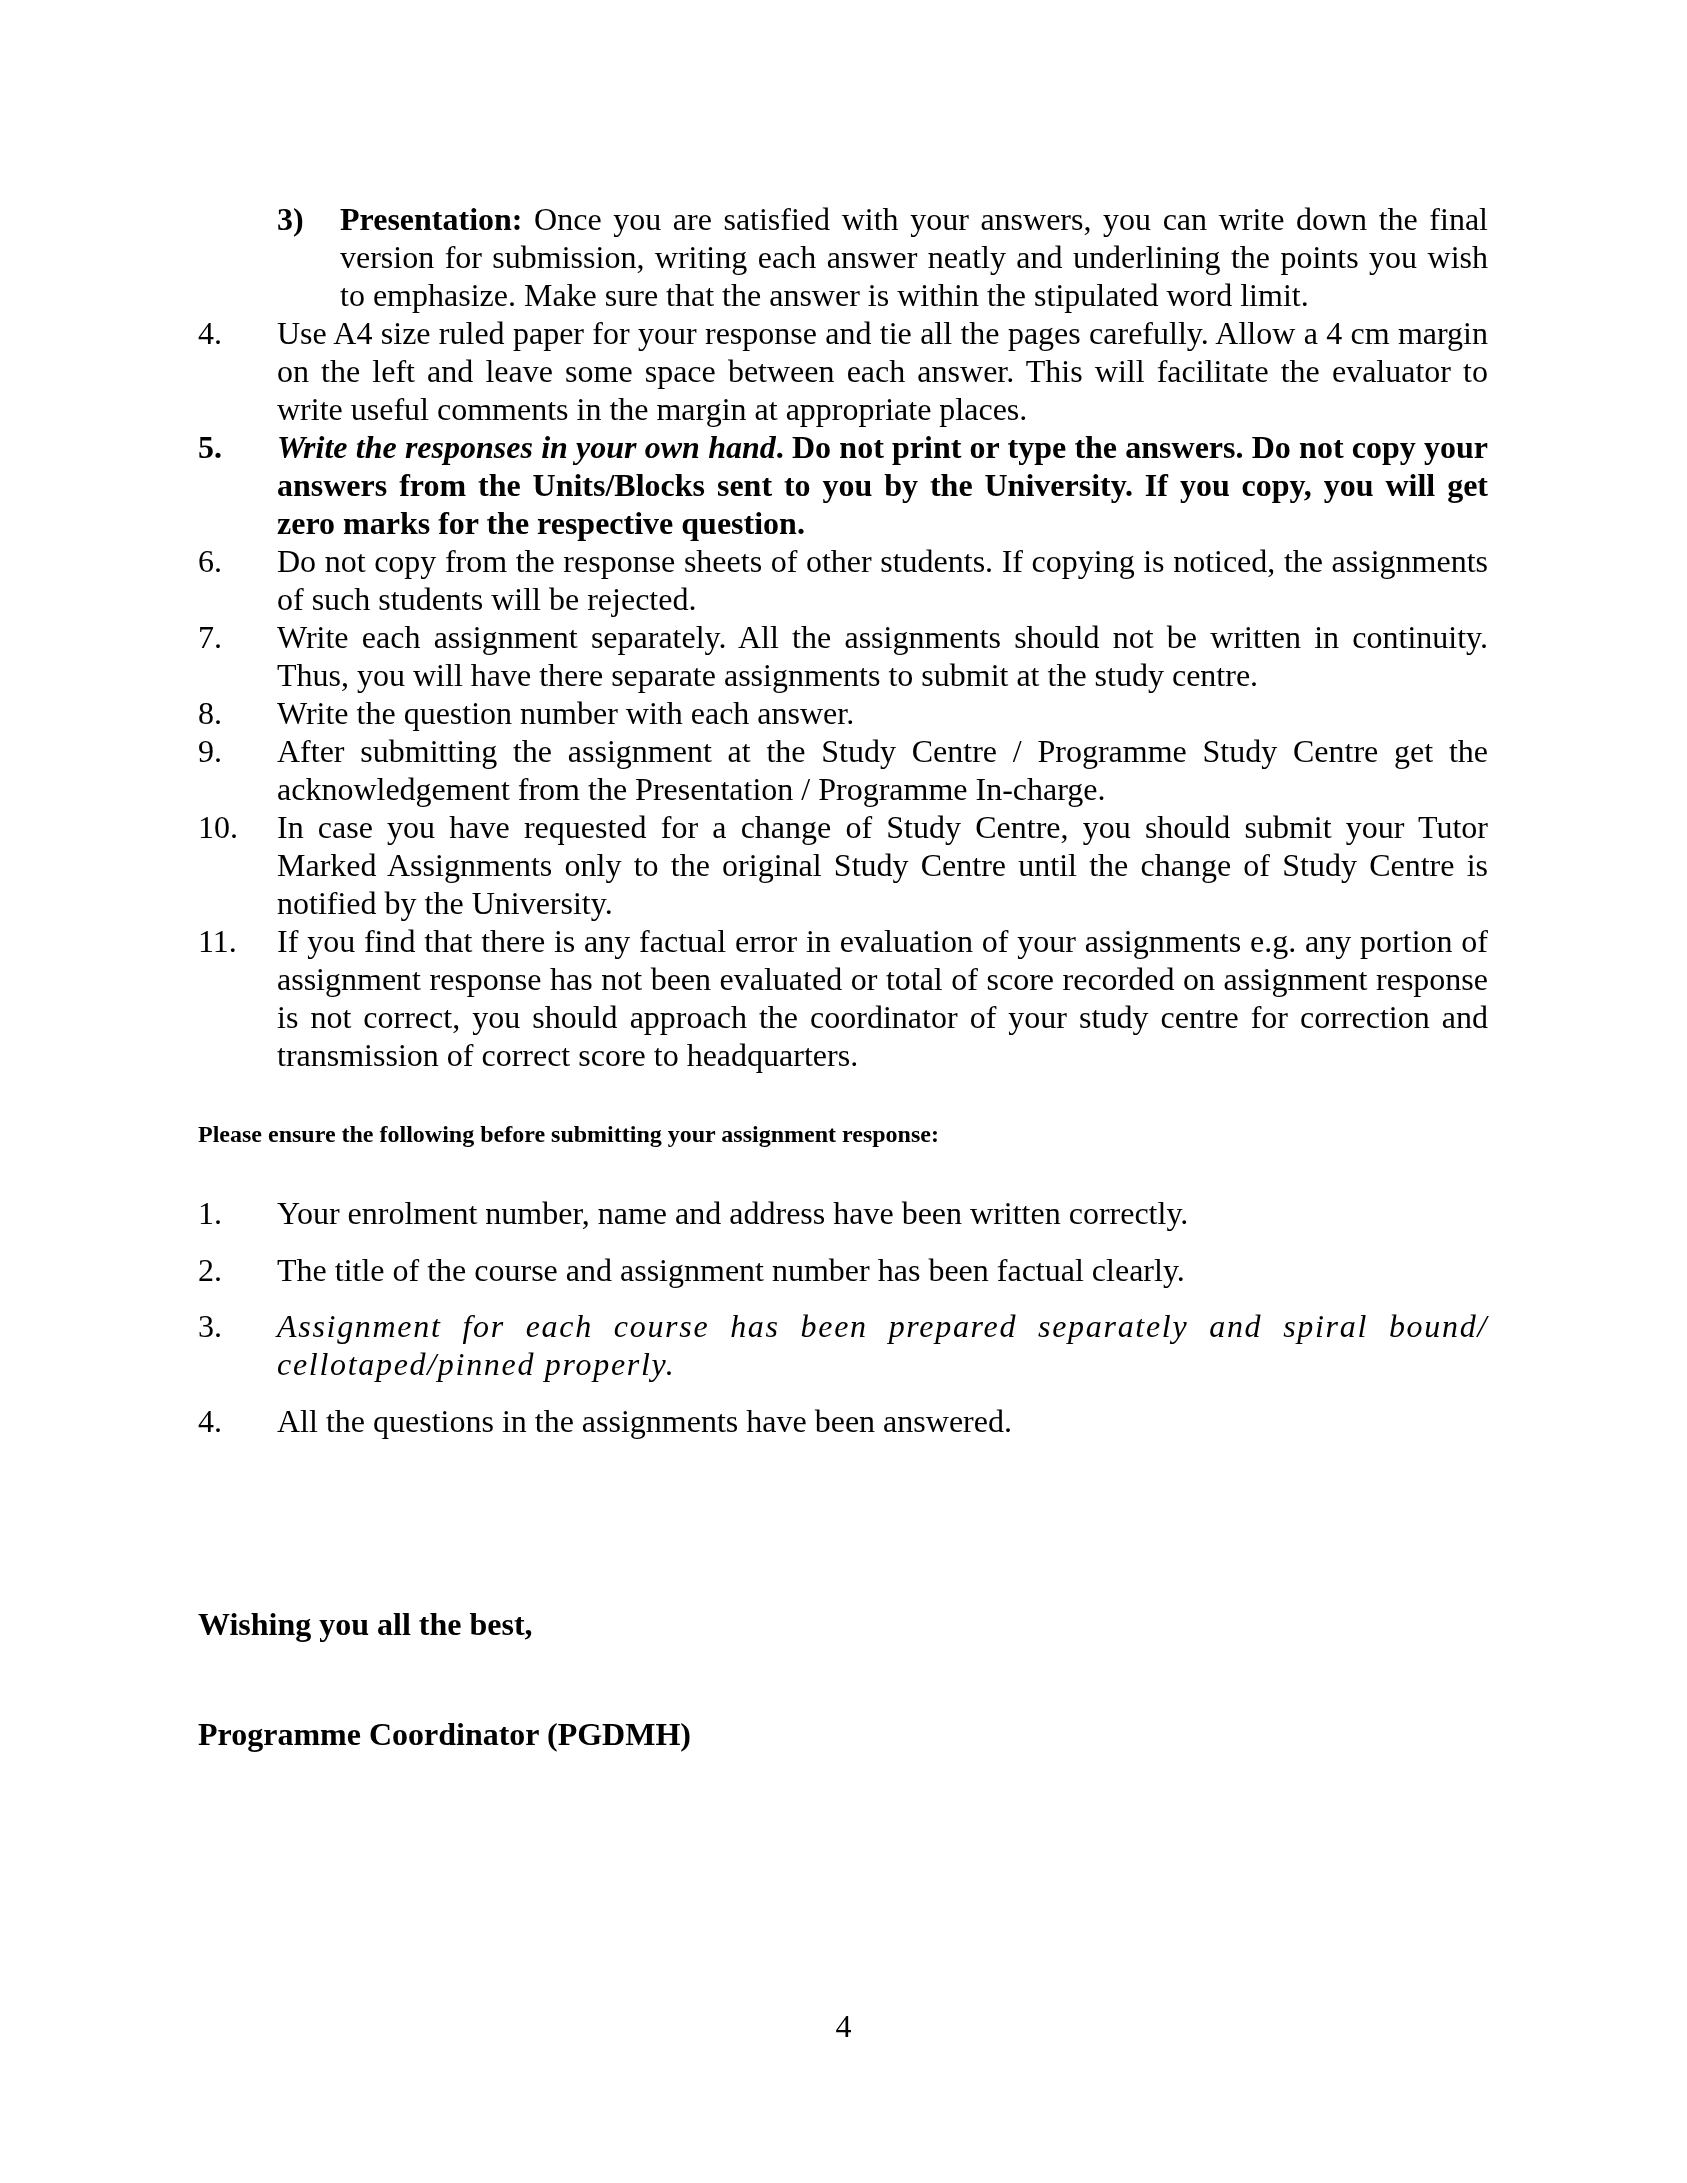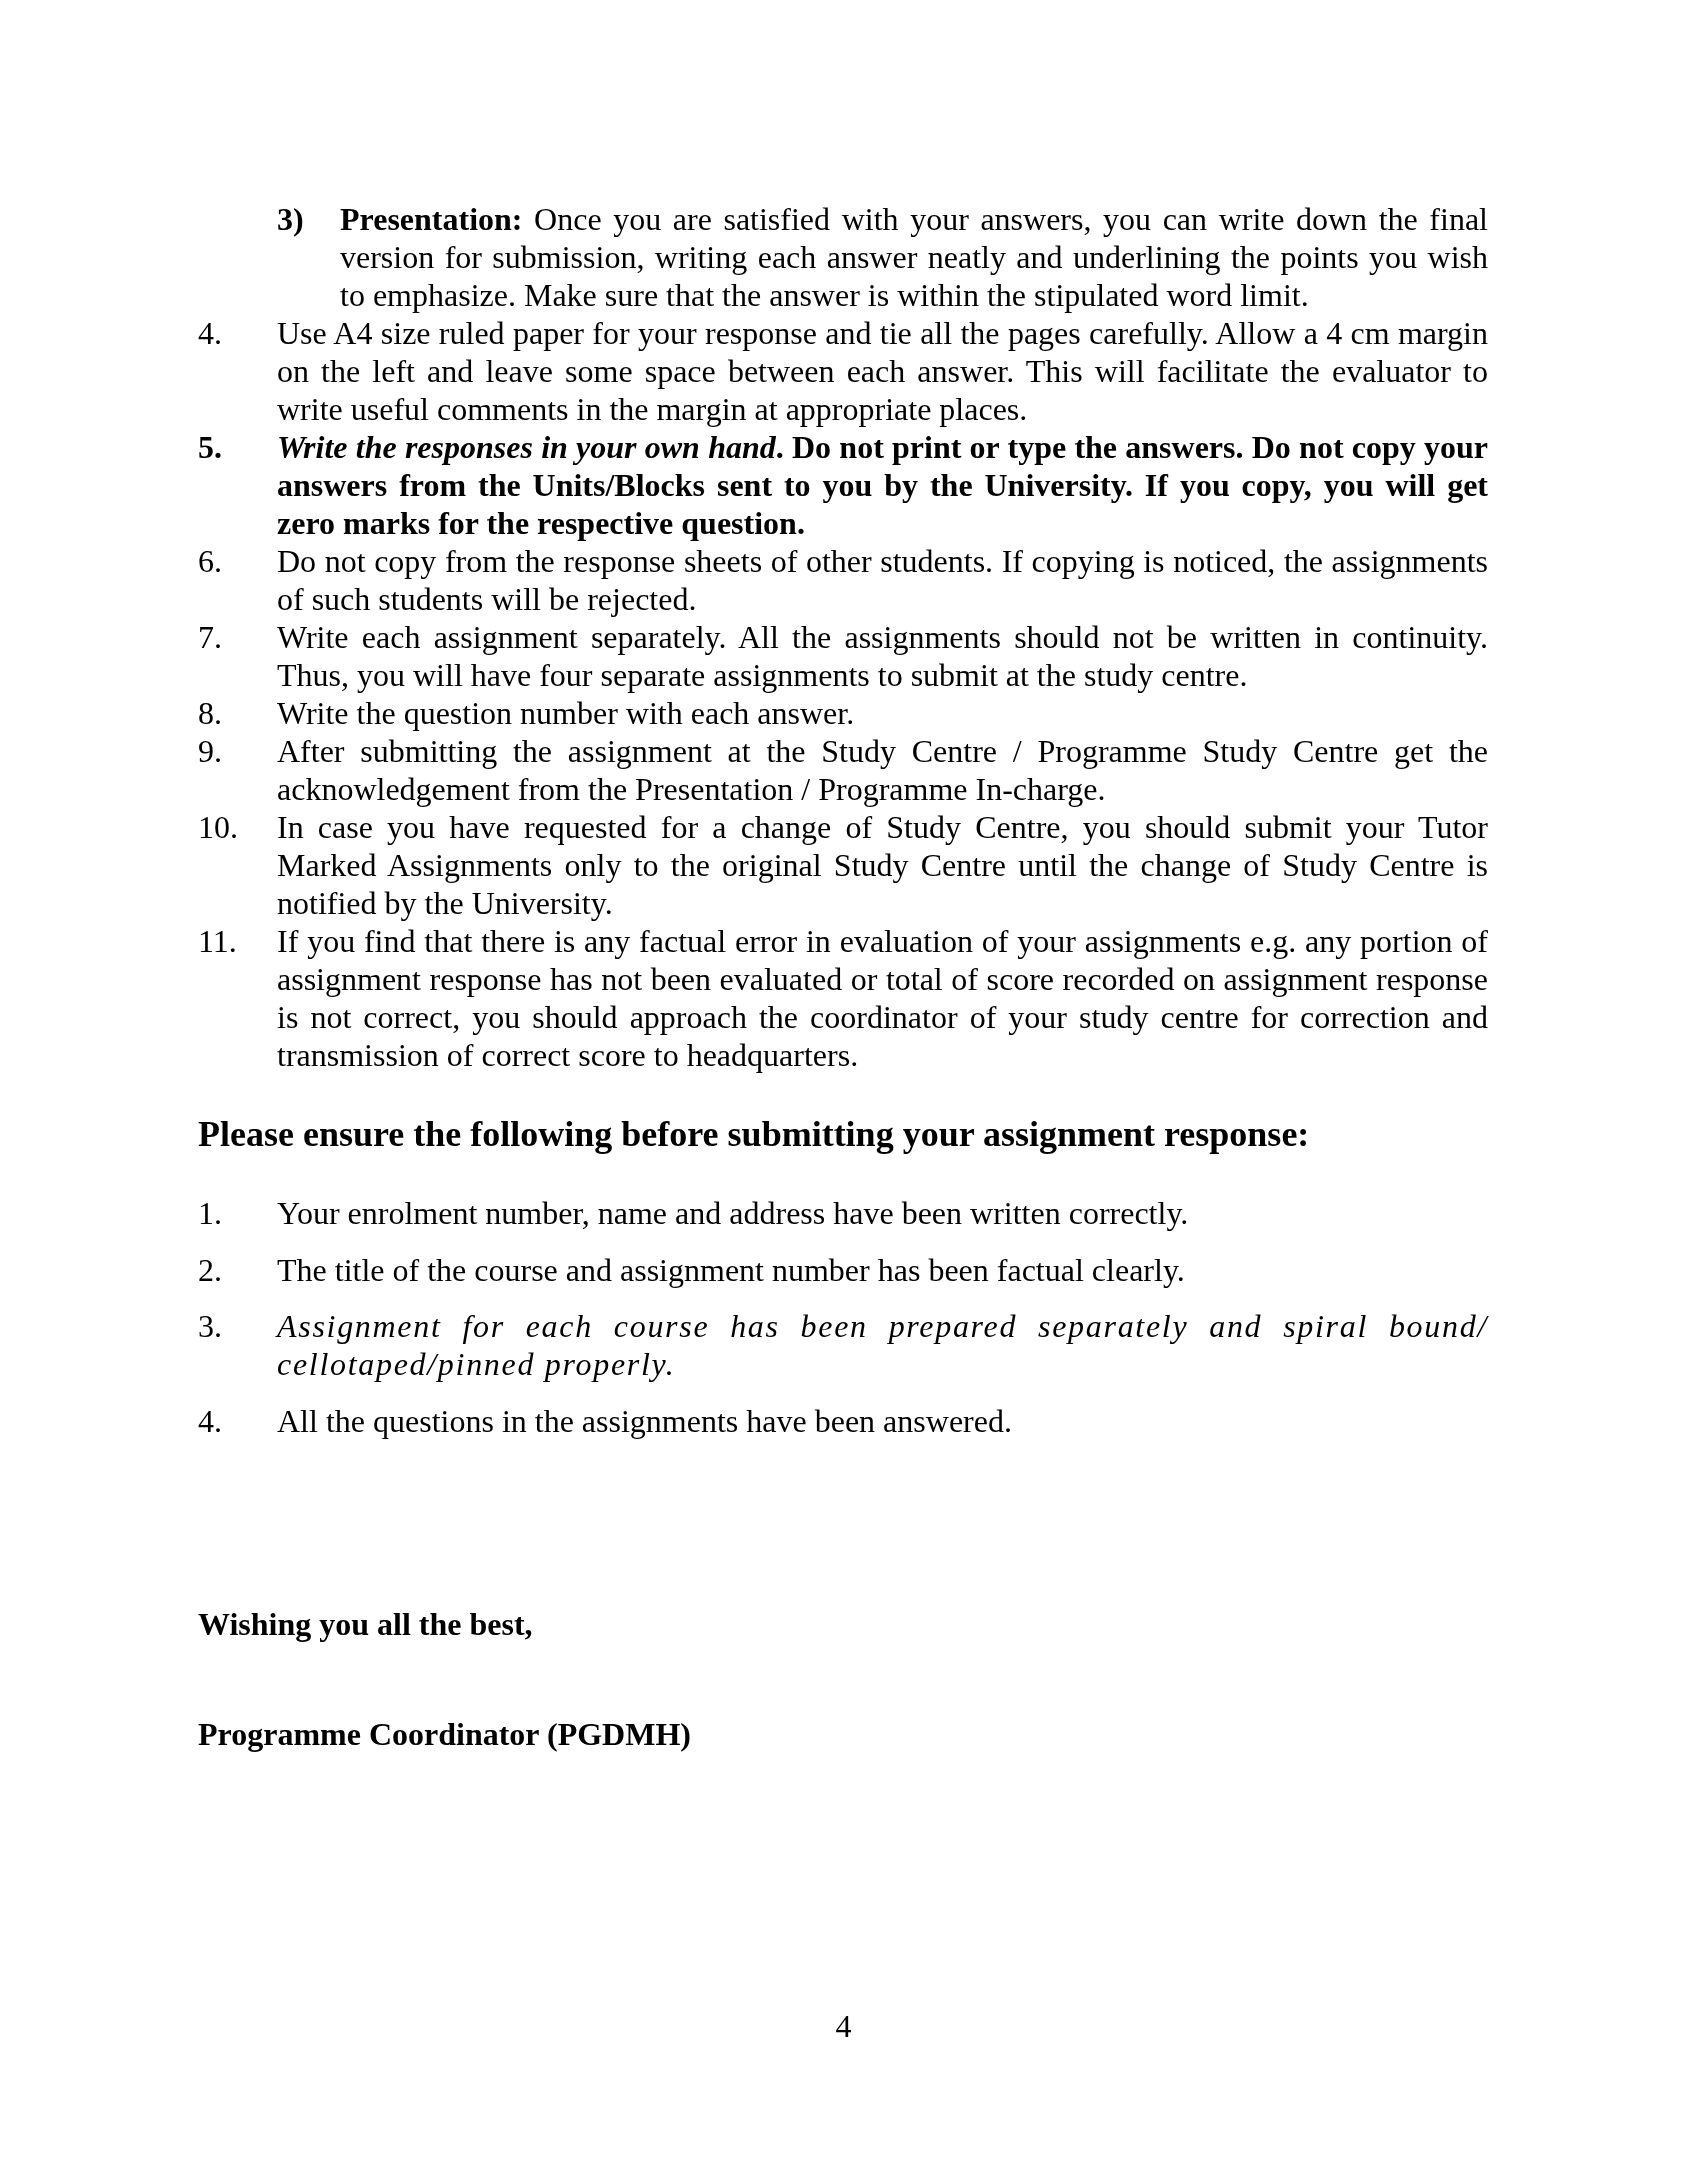--- a/index.html
+++ b/index.html
@@ -18,21 +18,21 @@
   .li { display:flex; }
   .li .num { flex:none; width:79px; }
   .li .txt { flex:1; text-align:justify; }
   
   .li.sub { padding-left:79px; }
   .li.sub .num { width:63px; }
   .bold { font-weight:bold; }
   .bi { font-weight:bold; font-style:italic; }
   .heading {
     position:absolute; left:198px; top:1115px; width:1290px;
-    font-weight:bold; font-size:36px;
+    font-weight:bold; font-size:24px;
   }
   .checklist { position:absolute; left:198px; top:1194px; width:1290px; }
   .checklist .li { margin-bottom:18.5px; }
   .spread { letter-spacing:1.7px;font-style:italic; }
   .closing { position:absolute; left:198px; top:1605px; font-weight:bold; }
   .signature { position:absolute; left:198px; top:1667px; font-weight:bold;margin-top:48px; }
   .pageno { position:absolute; left:0; top:2007px; width:100%; text-align:center; }
 </style>
 </head>
 <body>
@@ -56,21 +56,21 @@
       <p class="txt"><span class="bi">Write the responses in your own hand</span><span class="bold">.  Do not print or type the answers. Do not copy your answers from the Units/Blocks sent to you by the University. If you copy, you will get zero marks for the respective question.</span></p>
     </div>
 
     <div class="li">
       <span class="num">6.</span>
       <p class="txt">Do not copy from the response sheets of other students.  If copying is noticed, the assignments of such students will be rejected.</p>
     </div>
 
     <div class="li">
       <span class="num">7.</span>
-      <p class="txt">Write each assignment separately. All the assignments should not be written in continuity. Thus, you will have four separate assignments to submit at the study centre.</p>
+      <p class="txt">Write each assignment separately. All the assignments should not be written in continuity. Thus, you will have there separate assignments to submit at the study centre.</p>
     </div>
 
     <div class="li">
       <span class="num">8.</span>
       <p class="txt">Write the question number with each answer.</p>
     </div>
 
     <div class="li">
       <span class="num">9.</span>
       <p class="txt">After submitting the assignment at the Study Centre / Programme Study Centre get the acknowledgement from the Presentation / Programme In-charge.</p>

